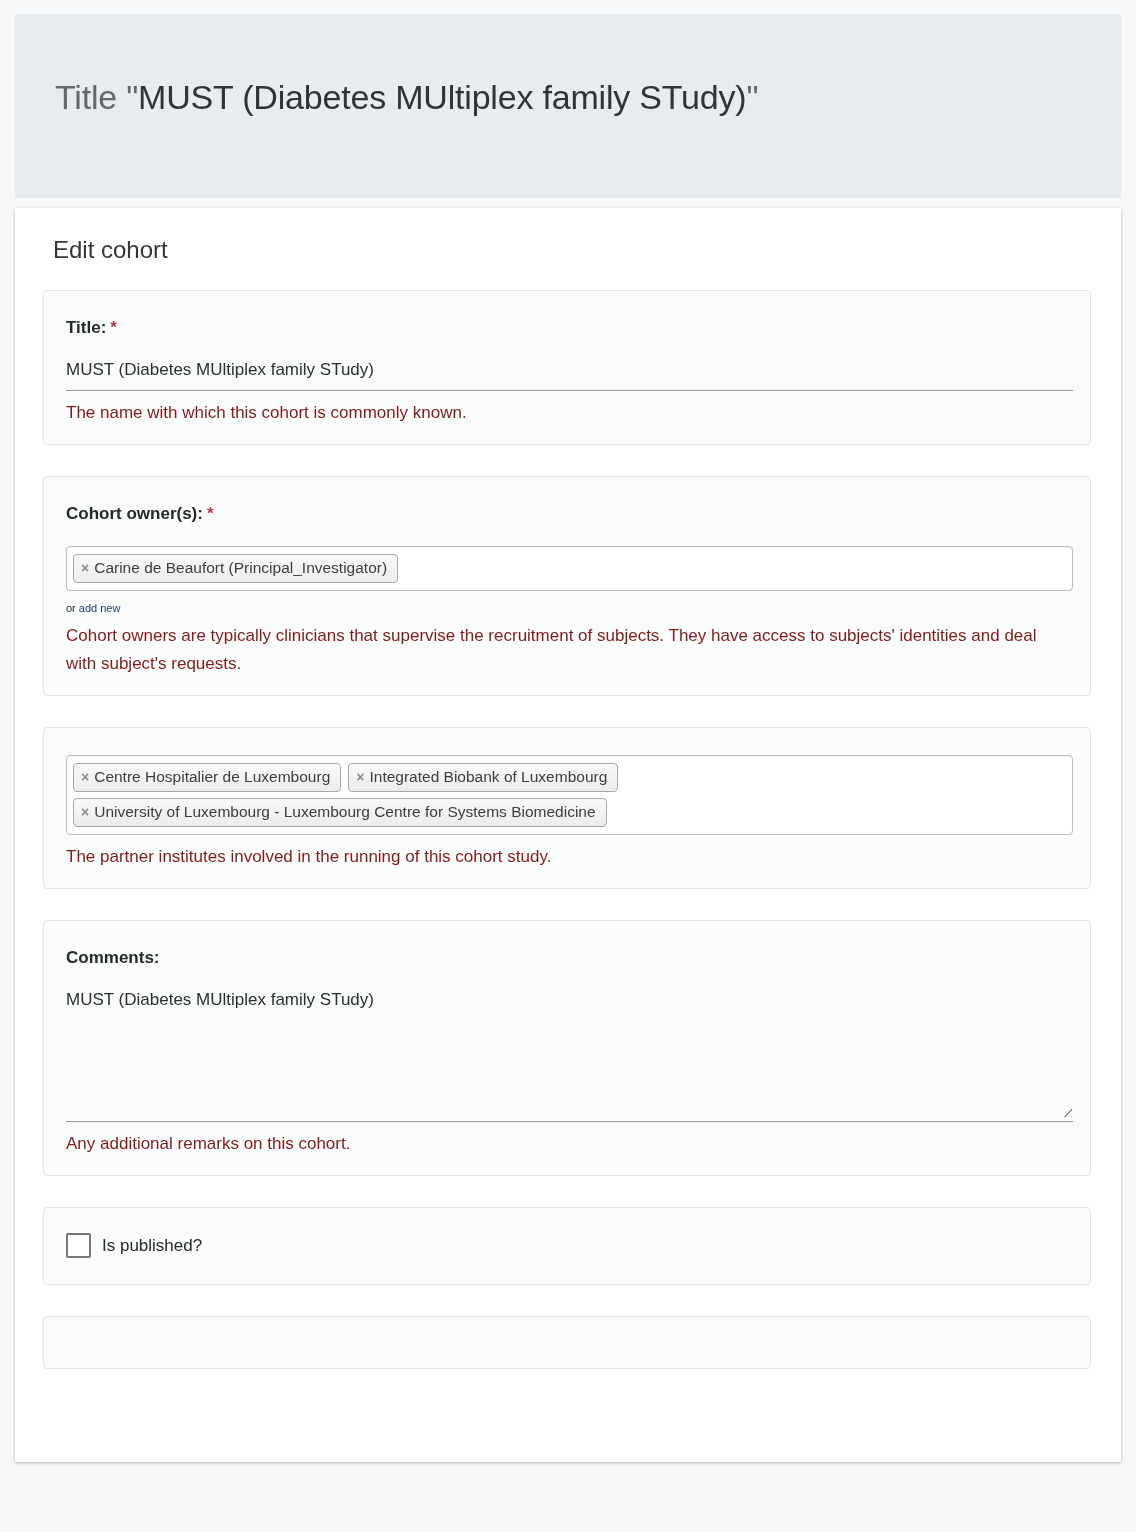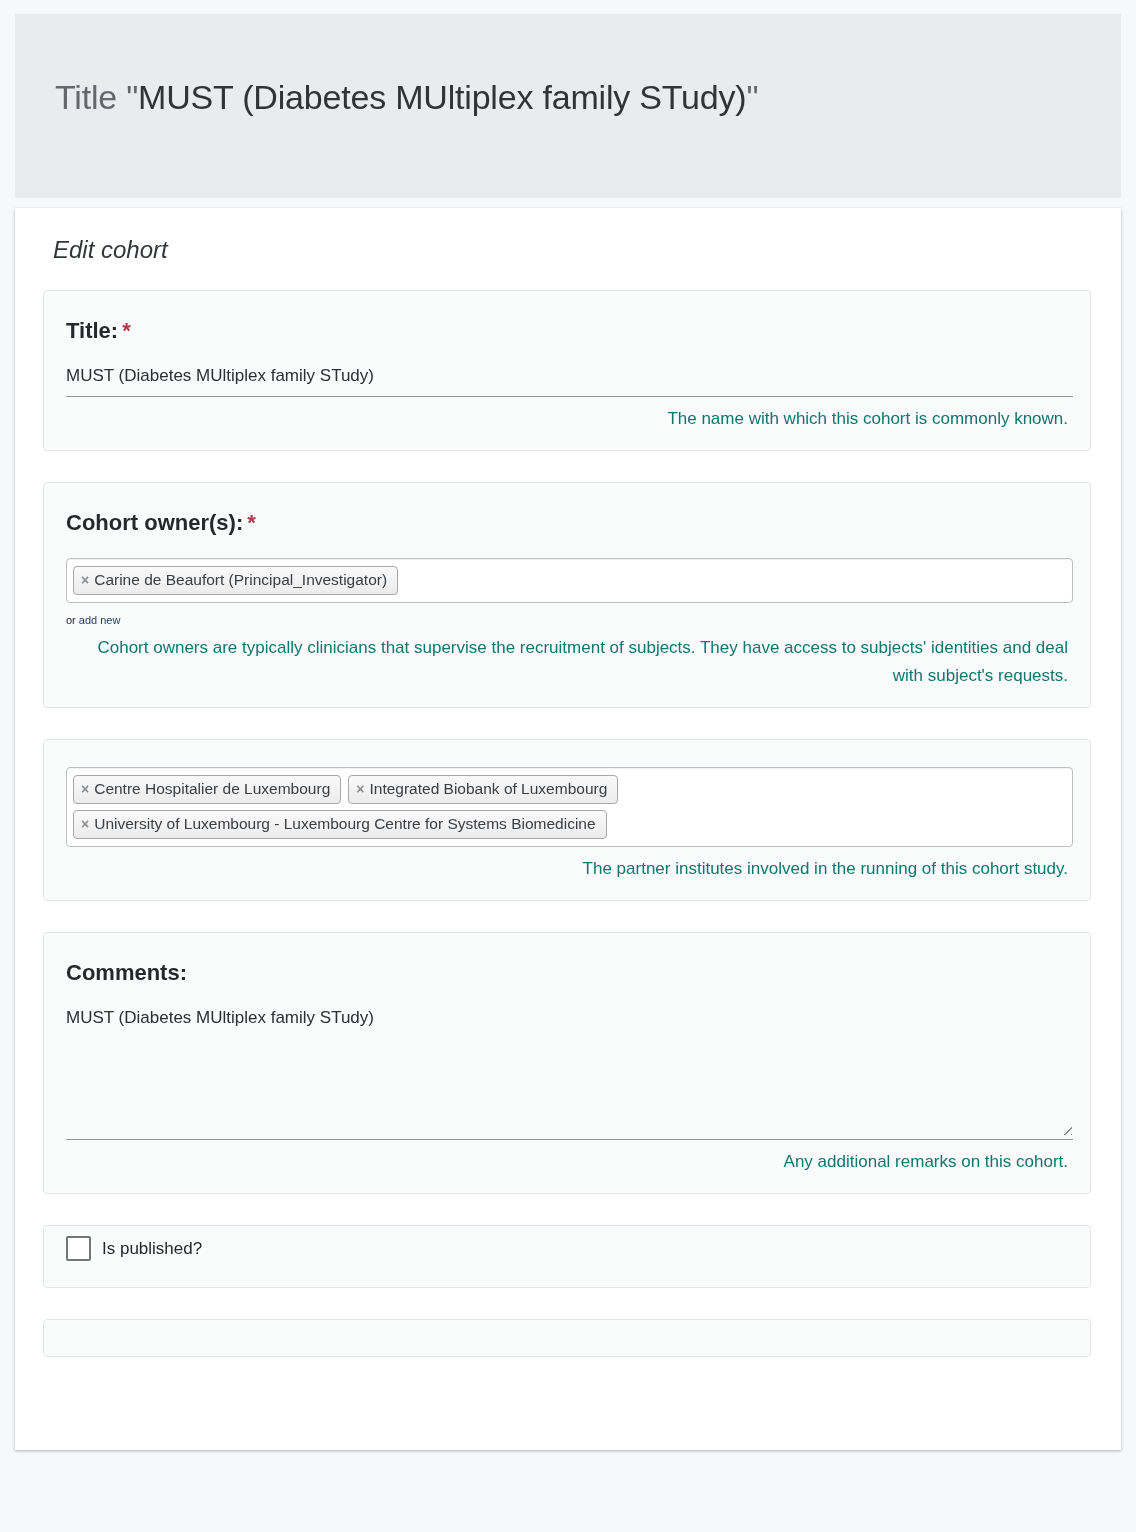--- a/index.html
+++ b/index.html
@@ -36,54 +36,52 @@
     margin: 0 15px;
     background: #ffffff;
     padding: 26px 30px 62px 28px;
     box-shadow: 0 1px 3px rgba(0,0,0,0.28);
   }
   .card-heading {
     font-size: 24px;
     font-weight: 400;
     color: #33373a;
     margin: 2px 0 26px 10px;
-    font-style: italic;
   }
 
   
   .group {
     border: 1px solid #e5e6e7;
     border-radius: 4px;
     background: #fafbfb;
     padding: 27px 10px 17px 22px;
     margin-bottom: 31px;
   }
   .field-label {
-    font-size: 22px;
+    font-size: 17px;
     font-weight: 700;
     color: #26292c;
     margin-bottom: 22px;
   }
   .req { color: #ae3a4d; font-weight: 700; margin-left: 4px; }
 
   .line-input {
     font-size: 17px;
     color: #2b2f33;
     border-bottom: 1px solid #949698;
     padding-bottom: 10px;
     margin-right: 7px;
     cursor: text;
   }
   .help {
     font-size: 17px;
-    color: #0f766e;
+    color: #7f1d1d;
     margin-top: 8px;
     margin-right: 12px;
     line-height: 28px;
-    text-align: right;
   }
 
   
   .multiselect {
     background: #fff;
     border: 1px solid #bdbfc1;
     border-radius: 4px;
     padding: 4px 6px;
     margin-right: 7px;
     box-shadow: inset 0 1px 1px rgba(0,0,0,0.06);
@@ -140,21 +138,21 @@
     width: 25px; height: 25px;
     flex: 0 0 25px;
     border: 2px solid #747678;
     border-radius: 2px;
     background: #fff;
     cursor: pointer;
     display: flex; align-items: center; justify-content: center;
     font-size: 19px; font-weight: 700; color: transparent;
     line-height: 1;
   }
-  .group.checkbox-only { padding-top: 10px; padding-bottom: 26px; }
+  .group.checkbox-only { padding-top: 25px; padding-bottom: 26px; }
 </style>
 </head>
 <body>
 
 <div class="header-panel">
   <h1><span class="title-muted">Title </span><span class="title-muted">"</span><span class="title-strong">MUST (Diabetes MUltiplex family STudy)</span><span class="title-muted">"</span></h1>
 </div>
 
 <div class="card">
   <div class="card-heading">Edit cohort</div>

